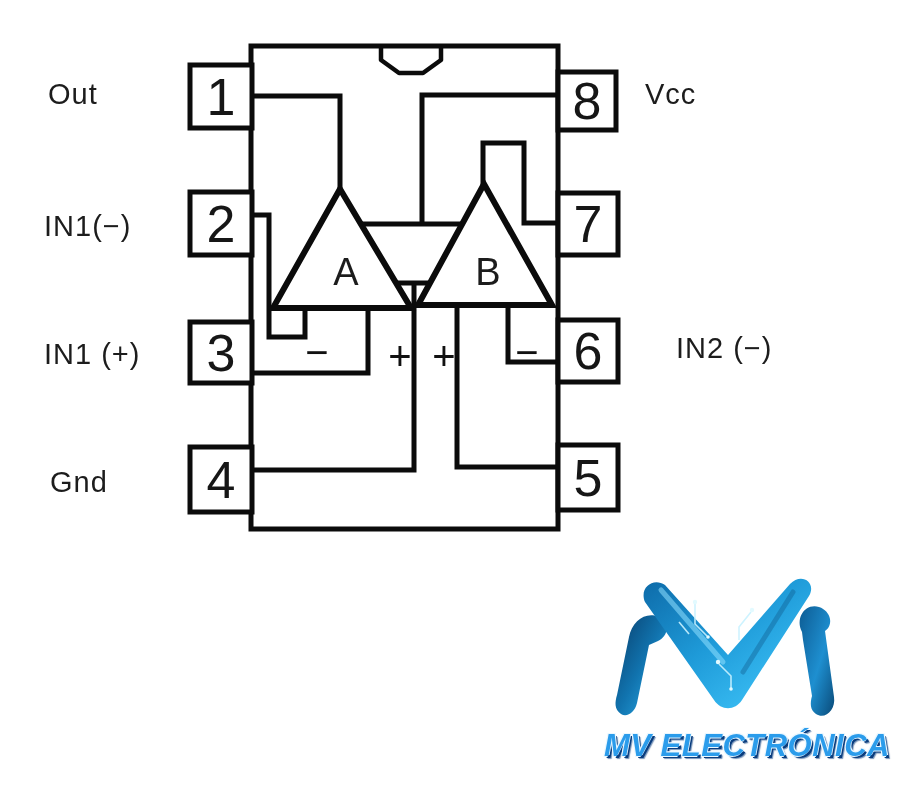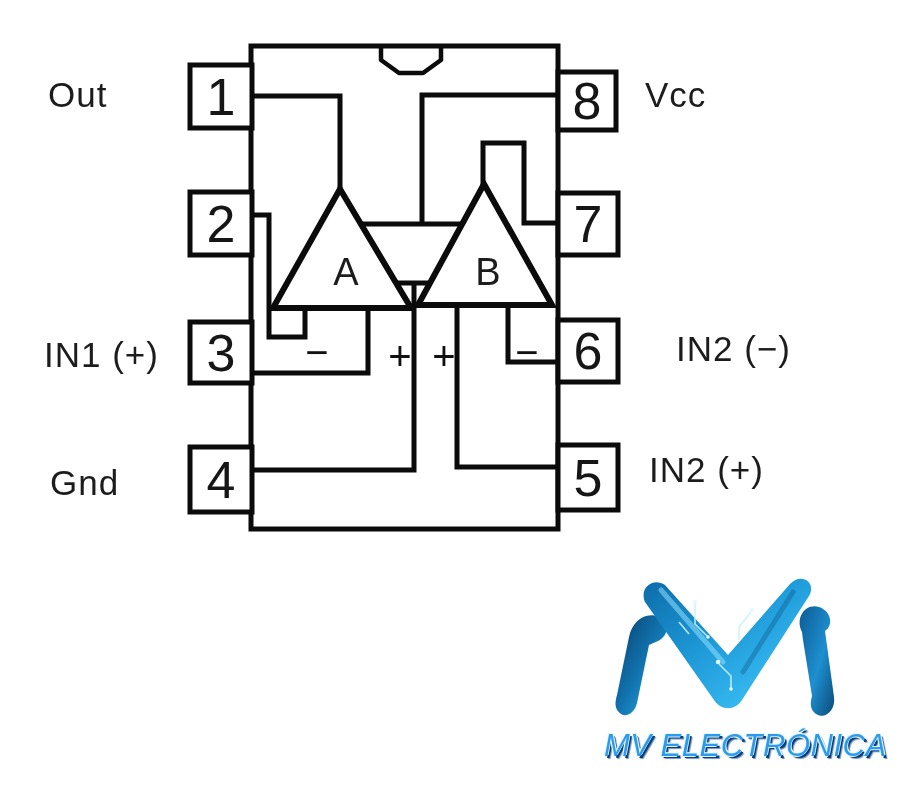--- a/index.html
+++ b/index.html
@@ -2,40 +2,40 @@
 <html><head>
 <meta charset="utf-8">
 <style>
   html,body{margin:0;padding:0;background:#ffffff;}
   .stage{
     position:relative;width:900px;height:811px;background:#ffffff;overflow:hidden;
     font-family:"Liberation Sans", sans-serif;
   }
   .stage svg{position:absolute;left:0;top:0;}
   .lbl{
-    position:absolute;font-size:35px;line-height:41px;color:#1c1c1c;
+    position:absolute;font-size:29px;line-height:41px;color:#1c1c1c;
     white-space:nowrap;letter-spacing:1px;font-weight:400;
   }
   .num{
     position:absolute;display:flex;align-items:center;justify-content:center;
     font-size:52px;color:#161616;font-weight:400;
   }
   .amp{
     position:absolute;width:44px;height:44px;display:flex;align-items:center;justify-content:center;
     font-size:38px;color:#1c1c1c;
   }
   .sign{
     position:absolute;width:44px;height:44px;display:flex;align-items:center;justify-content:center;
     font-size:40px;color:#111;font-weight:500;
   }
   .logo{position:absolute;left:590px;top:575px;width:300px;height:205px;}
   .logo-mark{position:absolute;left:0;top:0;}
   .logo-text{
     position:absolute;left:14px;top:154px;width:262px;text-align:center;
-    font-size:31px;line-height:34px;font-weight:normal;font-style:italic;letter-spacing:0.5px;
+    font-size:31px;line-height:34px;font-weight:bold;font-style:italic;letter-spacing:0.5px;
     color:#2b9ceb;white-space:nowrap;
     text-shadow:
       -1px -1px 0 #eaf7ff, 1px -1px 0 #eaf7ff, -1px 1px 0 #eaf7ff,
       2px 2px 0 #0a3d7e, 3px 3px 1px rgba(10,61,126,0.55);
   }
 </style>
 </head>
 <body>
 
 <div class="stage">
@@ -74,23 +74,23 @@
   <div class="num" style="left:190px;top:65px;width:62px;height:63px;">1</div>
   <div class="num" style="left:190px;top:192px;width:62px;height:63px;">2</div>
   <div class="num" style="left:190px;top:322px;width:62px;height:61px;">3</div>
   <div class="num" style="left:190px;top:447px;width:62px;height:65px;">4</div>
   <div class="num" style="left:558px;top:445px;width:60px;height:65px;">5</div>
   <div class="num" style="left:558px;top:320px;width:60px;height:62px;">6</div>
   <div class="num" style="left:558px;top:193px;width:60px;height:62px;">7</div>
   <div class="num" style="left:558px;top:72px;width:58px;height:58px;">8</div>
 
   <div class="lbl" style="left:48px;top:74px;">Out</div>
+  <div class="lbl" style="left:44px;top:206px;">IN1(−)</div>
   <div class="lbl" style="left:44px;top:334px;">IN1 (+)</div>
   <div class="lbl" style="left:50px;top:456px;margin-top:6px;">Gnd</div>
-  <div class="lbl" style="left:649px;top:449px;">IN2 (+)</div>
   <div class="lbl" style="left:649px;top:328px;margin-left:27px;">IN2 (−)</div>
   <div class="lbl" style="left:645px;top:74px;">Vcc</div>
 
   <div class="amp" style="left:324px;top:250px;">A</div>
   <div class="amp" style="left:466px;top:250px;">B</div>
 
   <div class="sign" style="left:295px;top:330px;">−</div>
   <div class="sign" style="left:378px;top:334px;">+</div>
   <div class="sign" style="left:422px;top:334px;">+</div>
   <div class="sign" style="left:505px;top:330px;">−</div>

